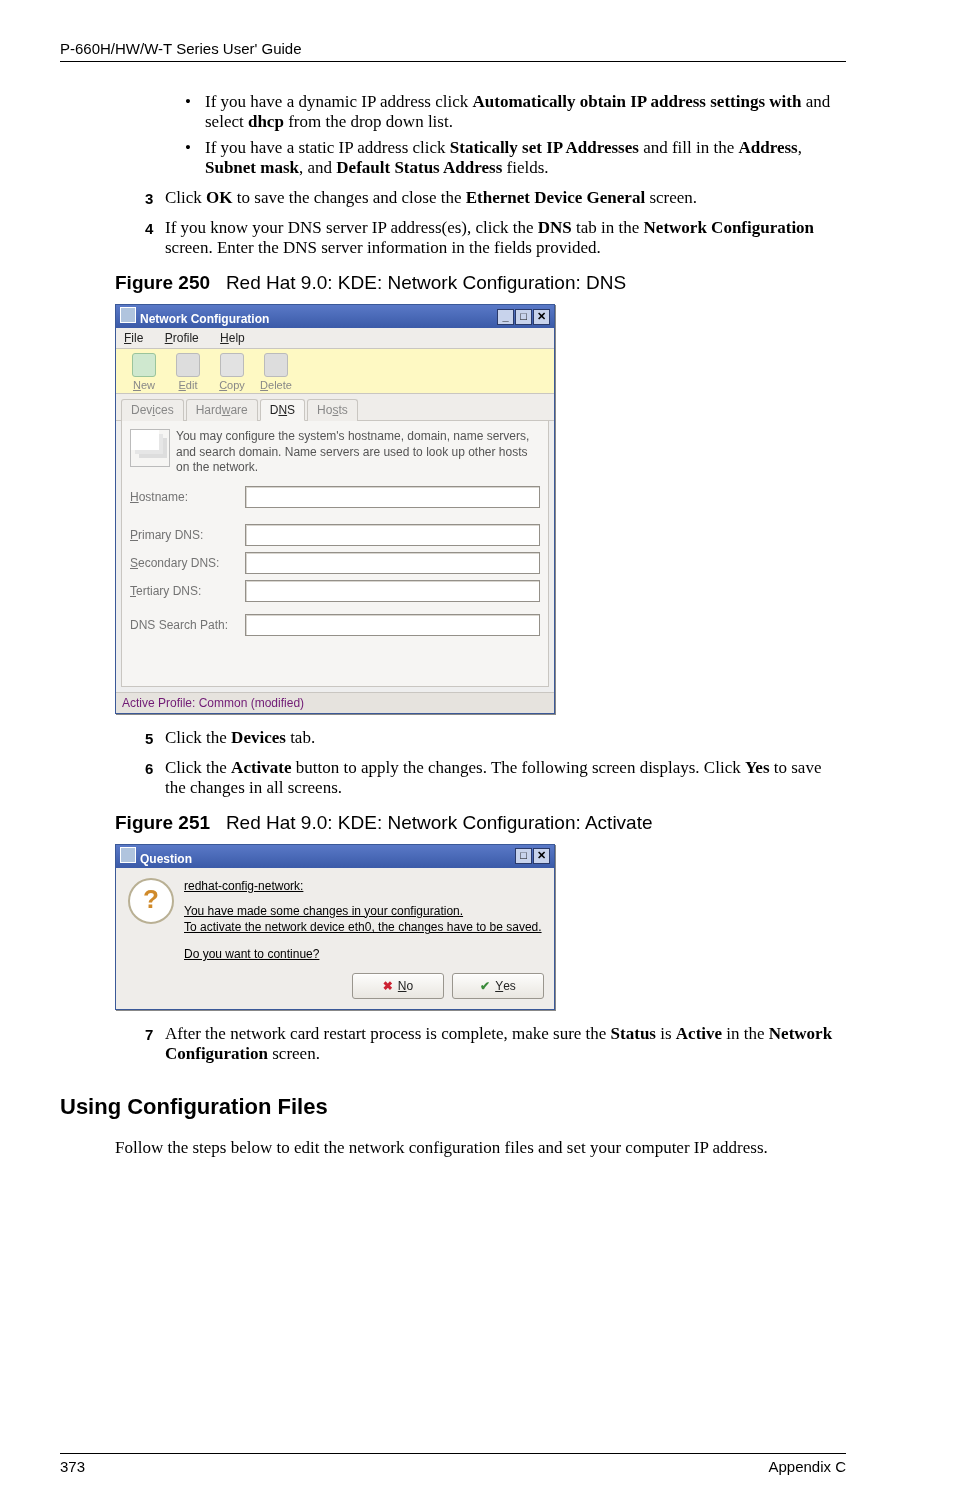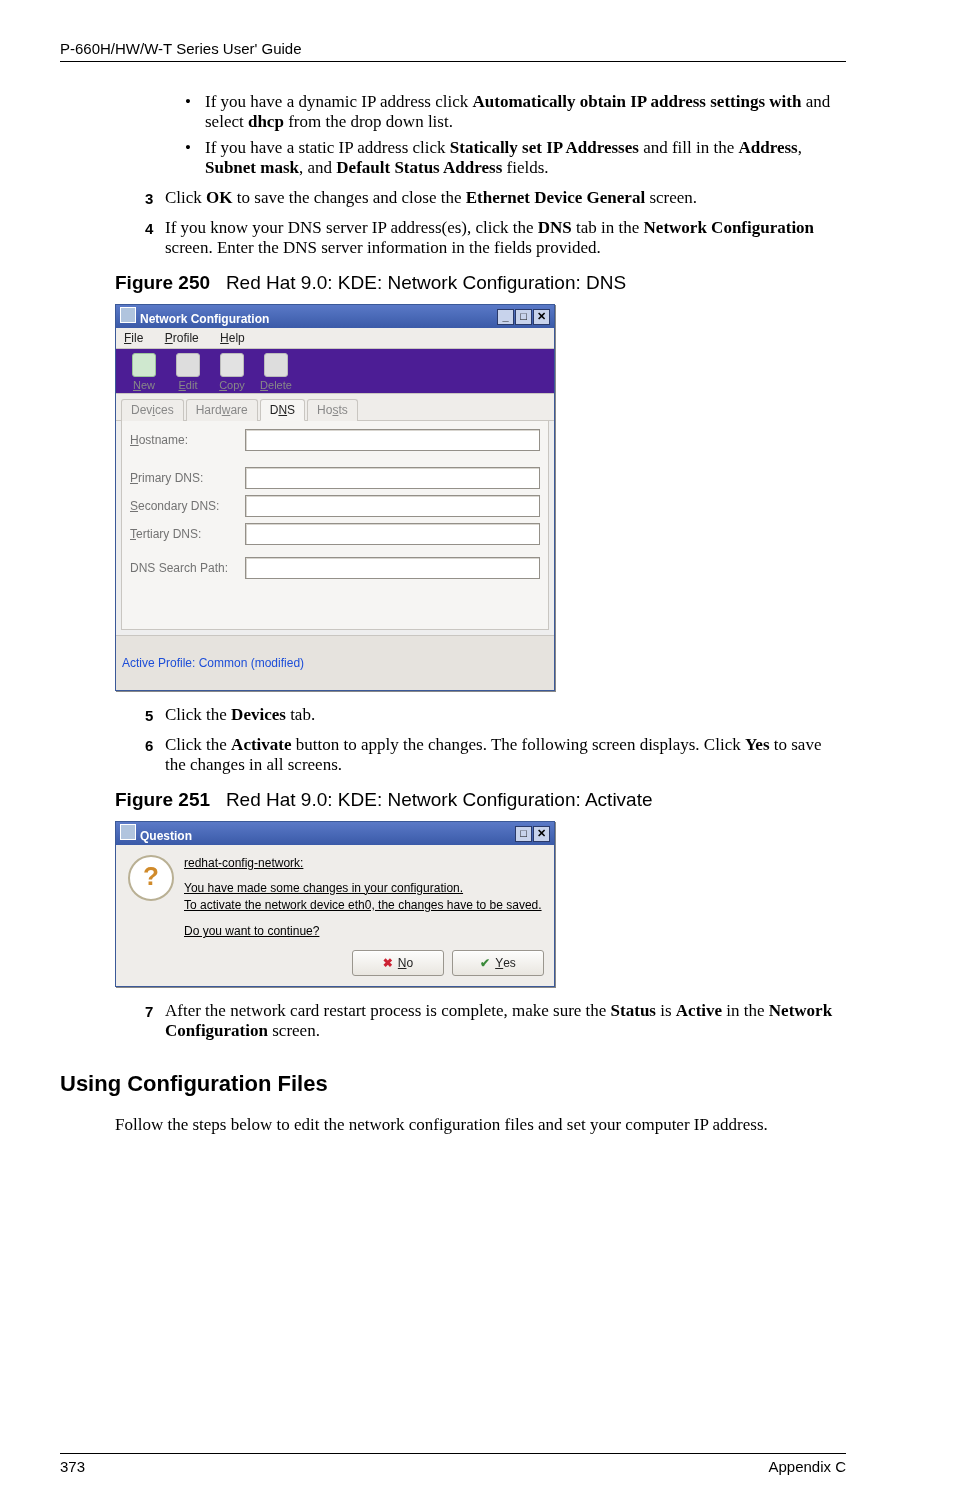--- a/index.html
+++ b/index.html
@@ -117,21 +117,21 @@
     display:inline-block;width:14px;height:14px;background:#b0c4de;border:1px solid #fff;margin-right:4px;
   }
   .menubar {
     background: #efedea;
     border-bottom: 1px solid #c9c6c1;
     padding: 3px 8px;
   }
   .menubar span { margin-right: 18px; }
   .menubar u { text-decoration: underline; }
   .toolbar {
-    background: #4c1d95;
+    background: #fef9c3;
     border-bottom: 1px solid #c9c6c1;
     display: flex;
     padding: 4px 6px 2px 6px;
   }
   .toolbar .tbtn {
     width: 44px;
     text-align: center;
     color: #888;
     font-size: 11px;
   }
@@ -200,22 +200,22 @@
     flex:1;
     height:20px;
     background:#fff;
     border:1px solid #949089;
     box-shadow: inset 1px 1px 0 #d8d5cf;
   }
   .statusbar {
     background:#e6e3de;
     border-top:1px solid #c9c6c1;
     font-style:italic;
-    color:#1d4ed8;
-    padding:20px 6px;
+    color:#701a75;
+    padding:3px 6px;
     font-style:normal;
   }
 
   
   .win2 {
     width: 438px;
     font-family: "Lucida Sans", Arial, sans-serif;
     font-size: 12px;
     border: 1px solid #3b5998;
     background: #efedea;
@@ -325,20 +325,24 @@
         <div class="tbtn"><div class="ic ic-copy"></div><u>C</u>opy</div>
         <div class="tbtn"><div class="ic ic-del"></div><u>D</u>elete</div>
       </div>
       <div class="tabs">
         <div class="tab">Dev<u>i</u>ces</div>
         <div class="tab">Hard<u>w</u>are</div>
         <div class="tab active">D<u>N</u>S</div>
         <div class="tab">Ho<u>s</u>ts</div>
       </div>
       <div class="pane">
+        <div class="hint">
+          <div class="hicon"></div>
+          <div class="htxt">You may configure the system's hostname, domain, name servers, and search domain. Name servers are used to look up other hosts on the network.</div>
+        </div>
         <div class="frow">
           <label><u>H</u>ostname:</label>
           <div class="inp"></div>
         </div>
         <div style="height:10px"></div>
         <div class="frow">
           <label><u>P</u>rimary DNS:</label>
           <div class="inp"></div>
         </div>
         <div class="frow">

